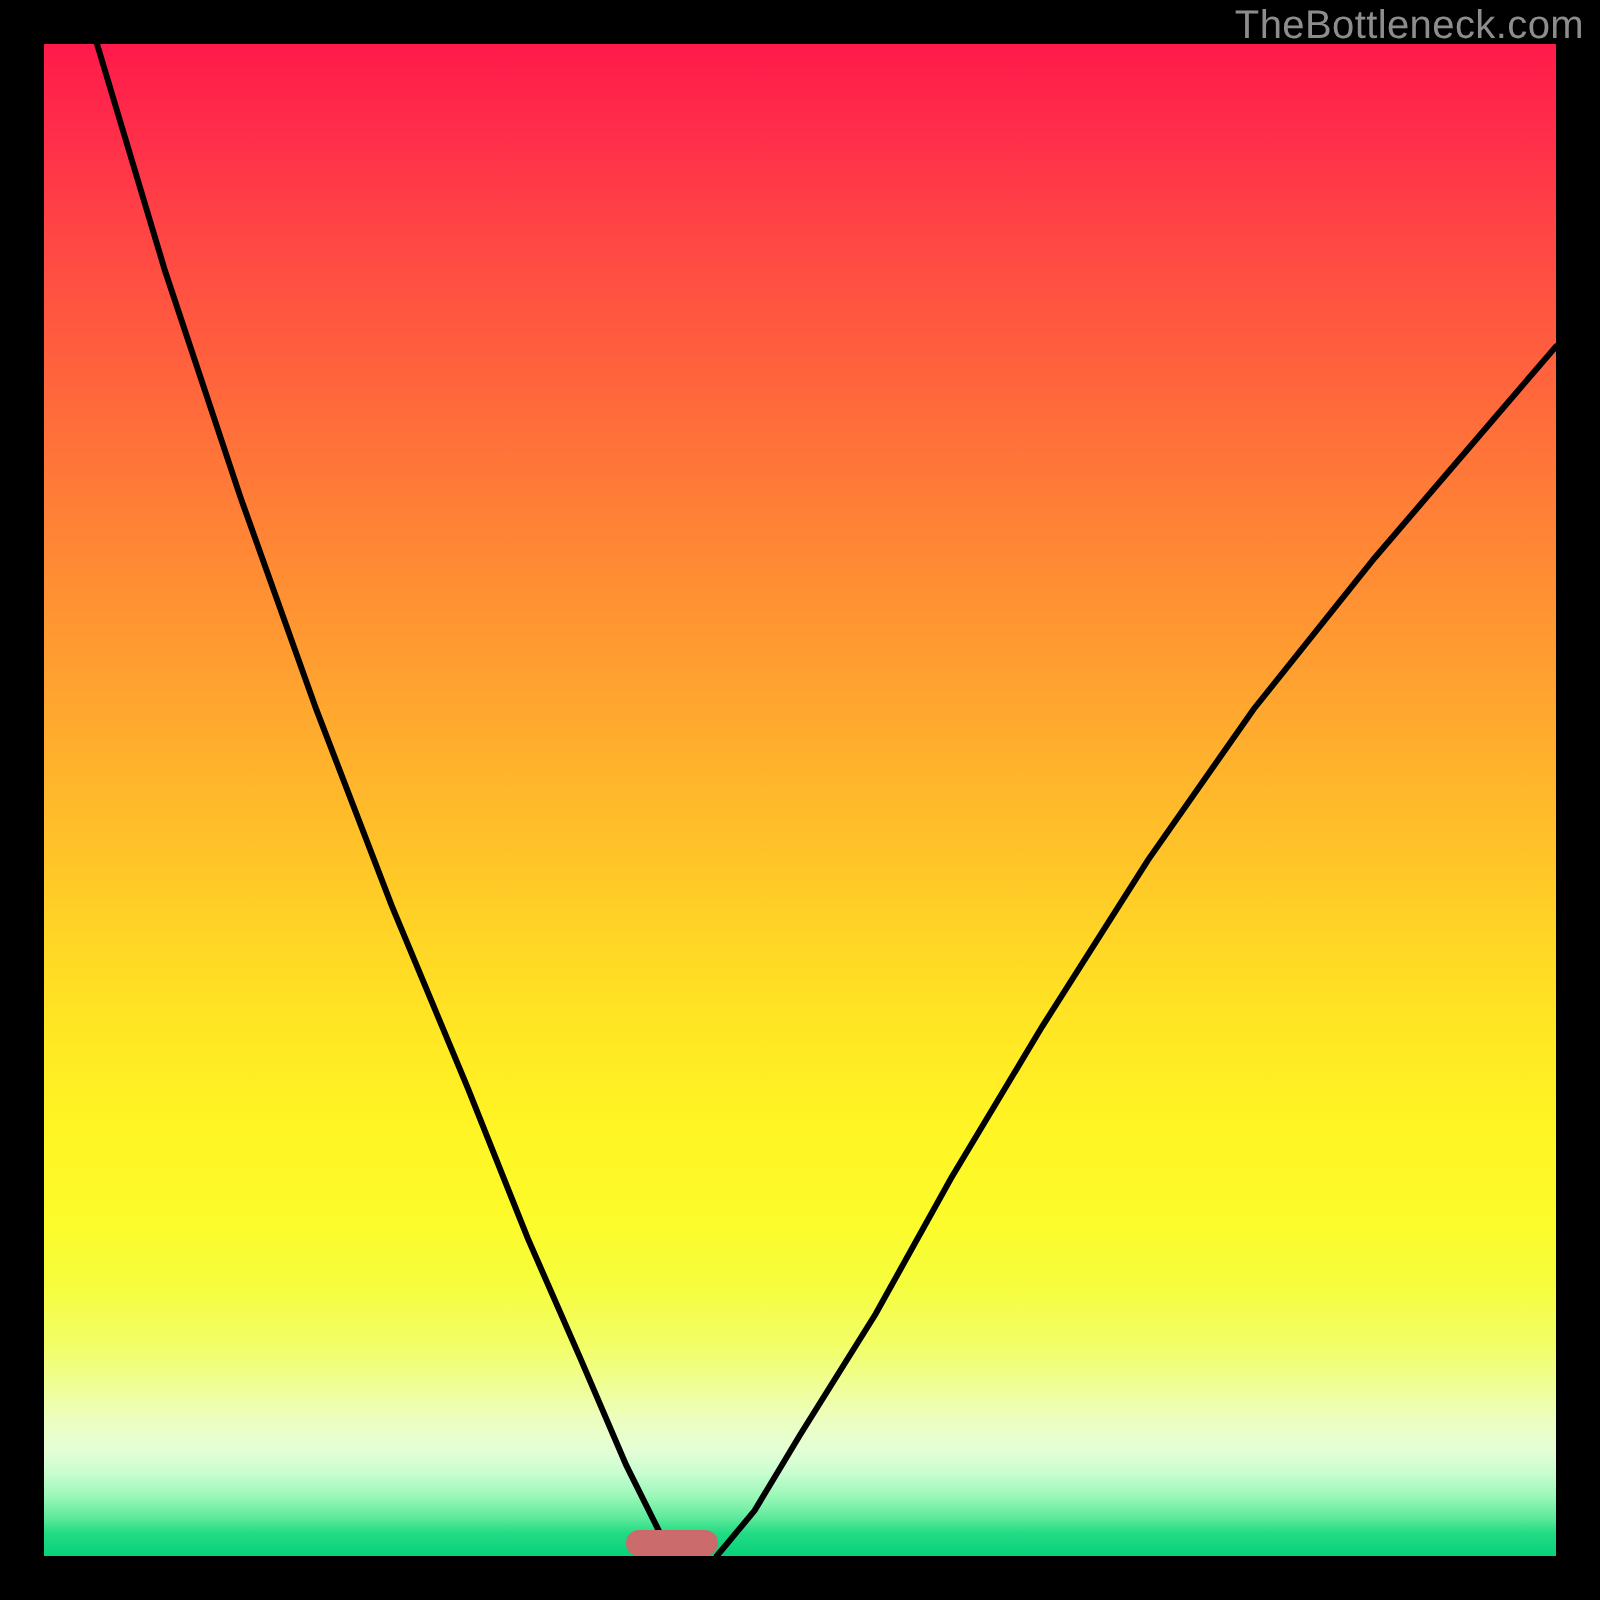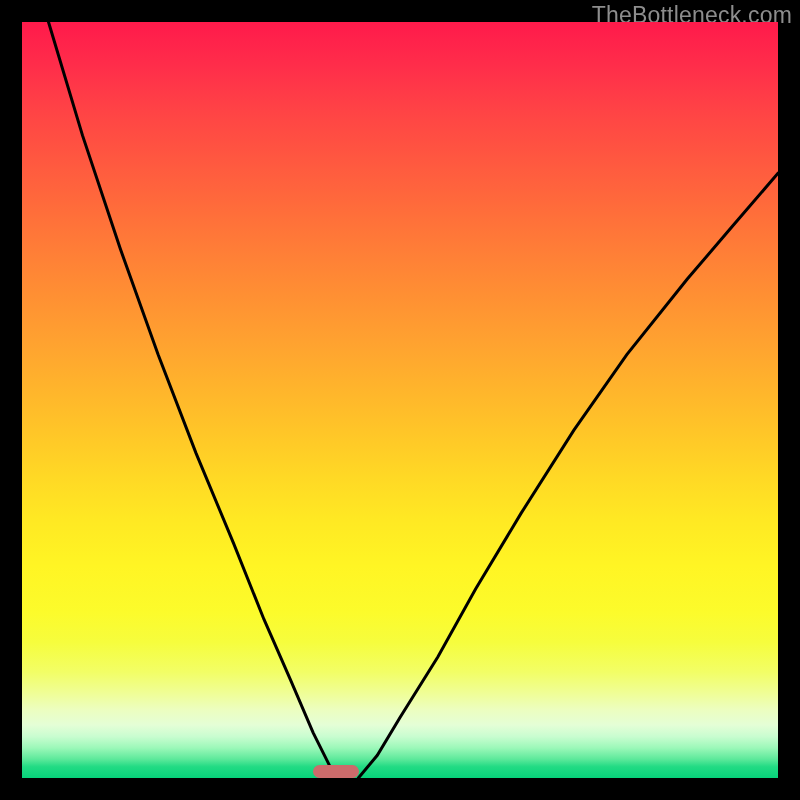--- a/index.html
+++ b/index.html
@@ -49,21 +49,21 @@
       #5de99b 97.5%,
       #22db84 98.5%,
       #07d27a 100%
     );
   }
   .watermark {
     position: absolute;
     top: 2px;
     right: 8px;
     color: #8d8d8d;
-    font-size: 23px;
+    font-size: 20px;
     letter-spacing: 0.2px;
     font-weight: 400;
     user-select: none;
   }
   svg.curves {
     position: absolute;
     left: 0;
     top: 0;
     width: 756px;
     height: 756px;

